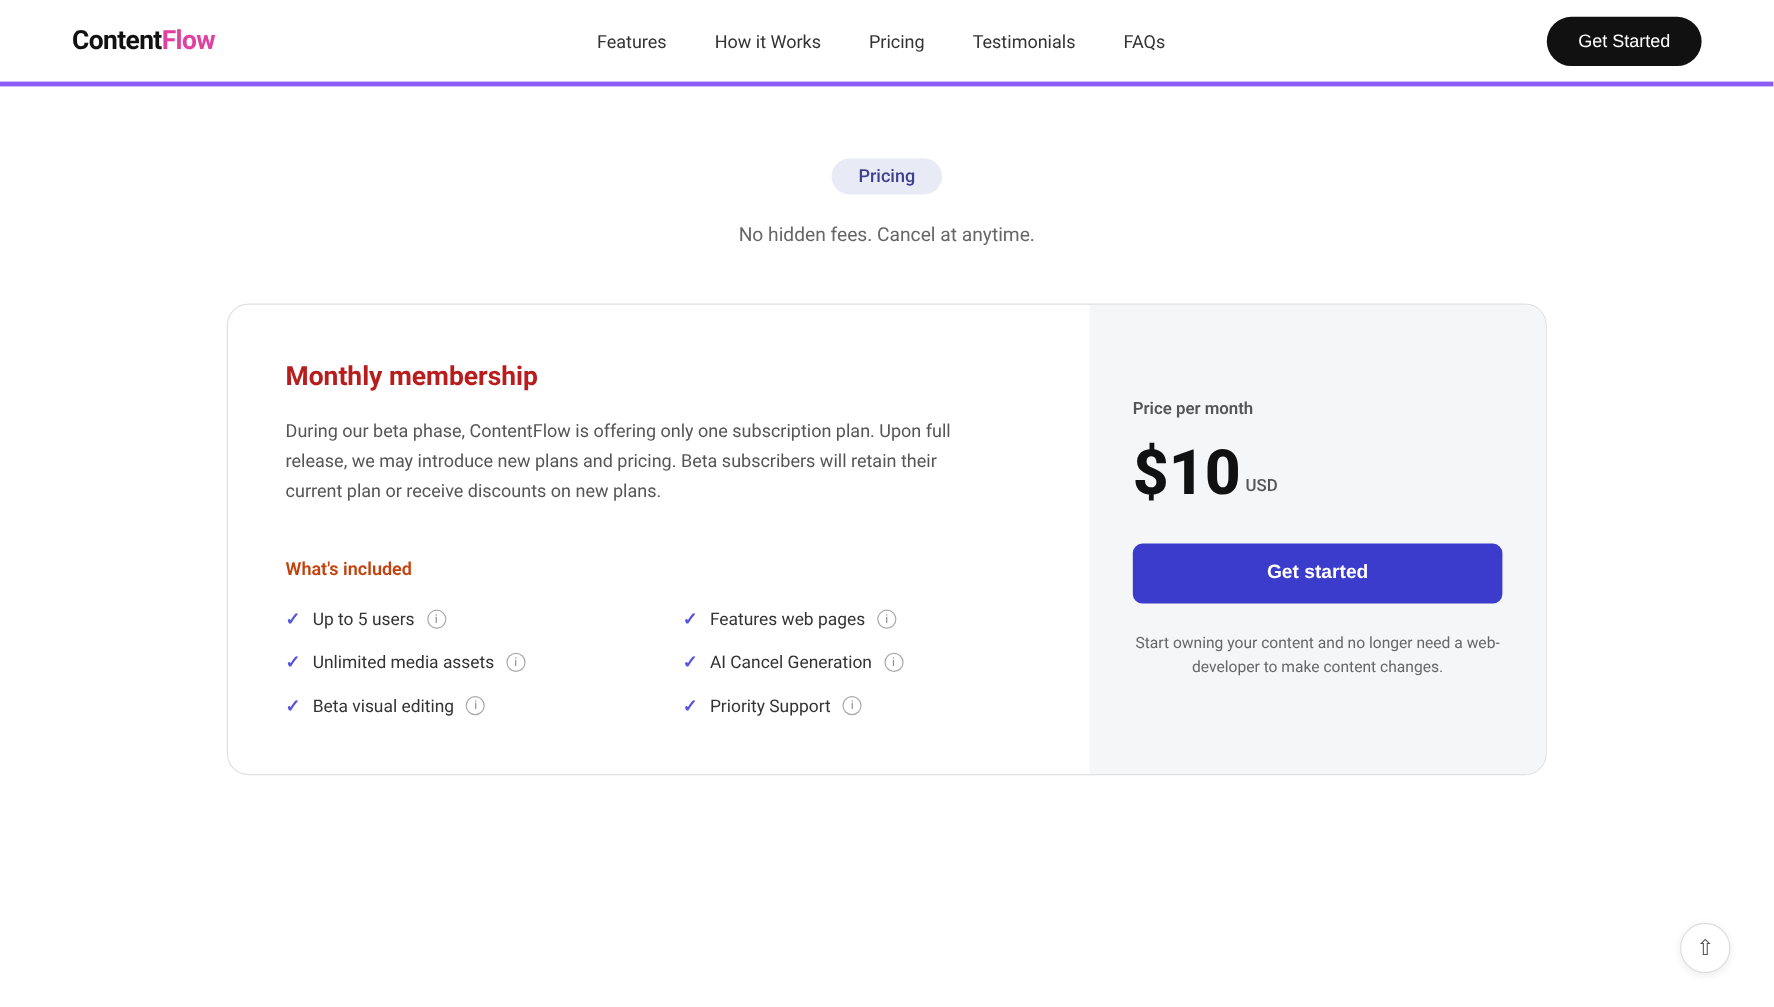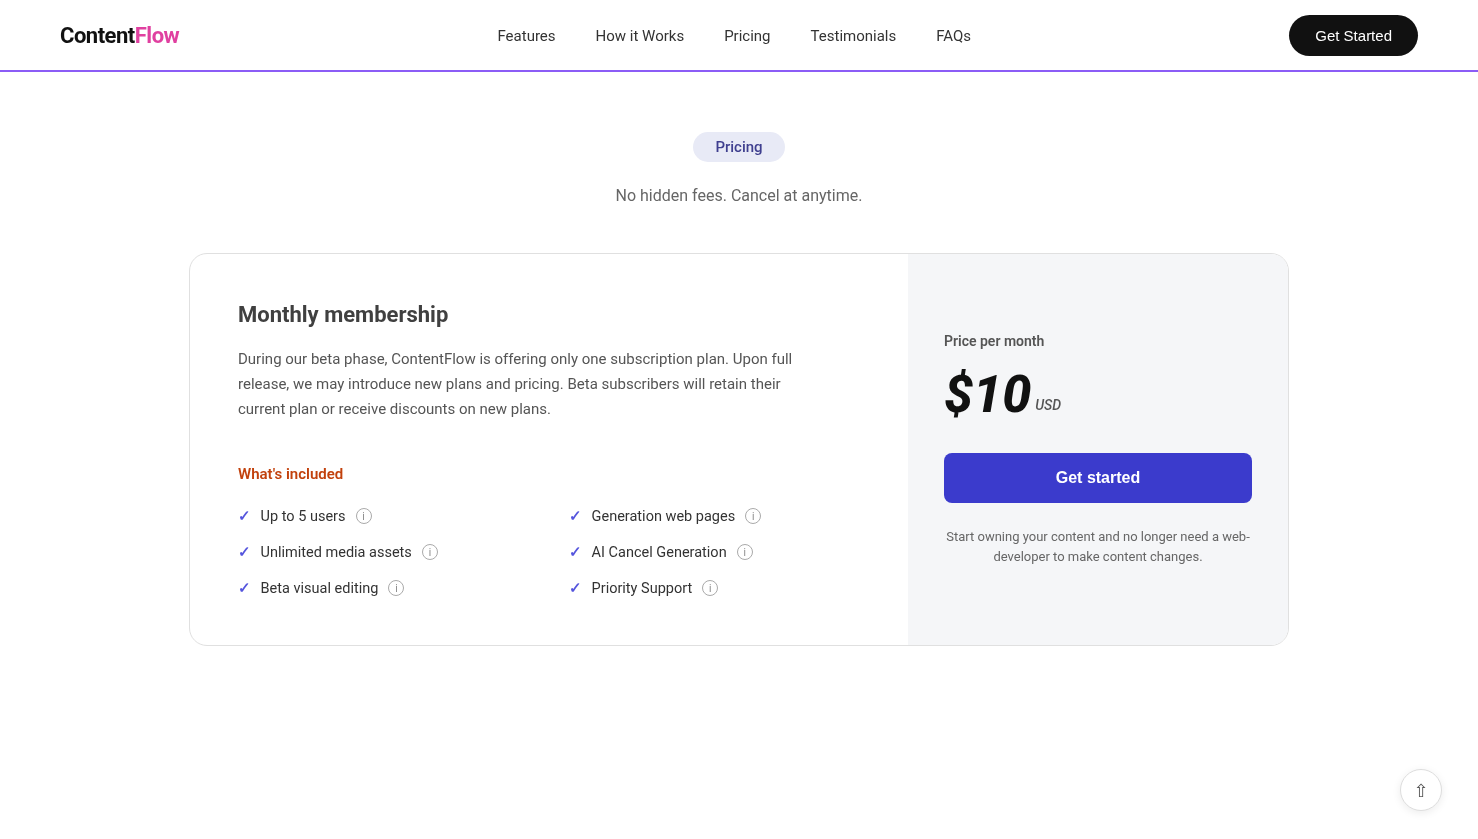--- a/index.html
+++ b/index.html
@@ -11,21 +11,21 @@
       width: 1478px;
     }
 
     
     nav {
       display: flex;
       align-items: center;
       justify-content: space-between;
       padding: 0 60px;
       height: 72px;
-      border-bottom: 2px solid #8b5cf6;
+      border-bottom: 4px solid #8b5cf6;
     }
     .logo {
       font-size: 22px;
       font-weight: 700;
       letter-spacing: -0.5px;
     }
     .logo-content { color: #111; }
     .logo-flow { color: #e040a0; }
     .nav-links {
       display: flex;
@@ -95,21 +95,21 @@
     }
 
     
     .pricing-left {
       flex: 1;
       padding: 48px 48px 48px 48px;
     }
     .plan-name {
       font-size: 22px;
       font-weight: 700;
-      color: #404040;
+      color: #b91c1c;
       margin-bottom: 20px;
     }
     .plan-desc {
       font-size: 15px;
       color: #555;
       line-height: 1.65;
       max-width: 560px;
       margin-bottom: 44px;
     }
     .whats-included {
@@ -165,21 +165,20 @@
       font-size: 14px;
       font-weight: 600;
       color: #555;
       margin-bottom: 8px;
     }
     .price-amount {
       display: flex;
       align-items: flex-end;
       gap: 4px;
       margin-bottom: 24px;
-      font-style: italic;
     }
     .price-dollar {
       font-size: 52px;
       font-weight: 800;
       color: #111;
       line-height: 1;
     }
     .price-currency {
       font-size: 14px;
       color: #555;
@@ -256,21 +255,21 @@
       <p class="whats-included">What's included</p>
       <div class="features-grid">
 
         <div class="feature-item">
           <span class="check-icon">✓</span>
           <span>Up to 5 users</span>
           <span class="info-icon">i</span>
         </div>
         <div class="feature-item">
           <span class="check-icon">✓</span>
-          <span>Generation web pages</span>
+          <span>Features web pages</span>
           <span class="info-icon">i</span>
         </div>
         <div class="feature-item">
           <span class="check-icon">✓</span>
           <span>Unlimited media assets</span>
           <span class="info-icon">i</span>
         </div>
         <div class="feature-item">
           <span class="check-icon">✓</span>
           <span>AI Cancel Generation</span>

